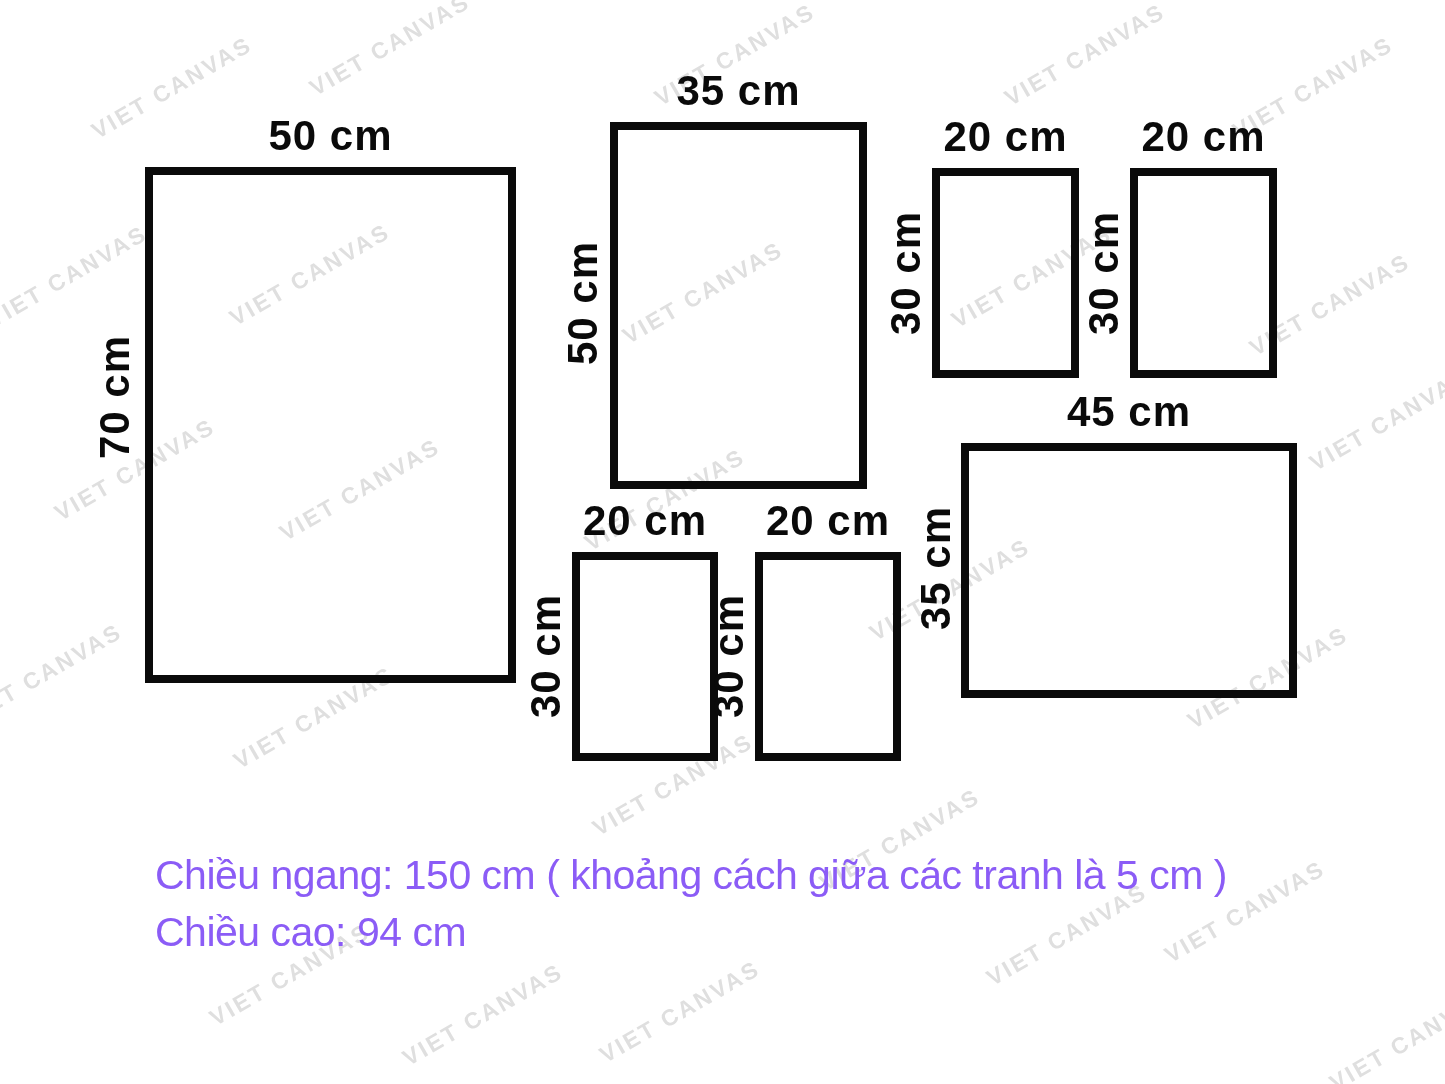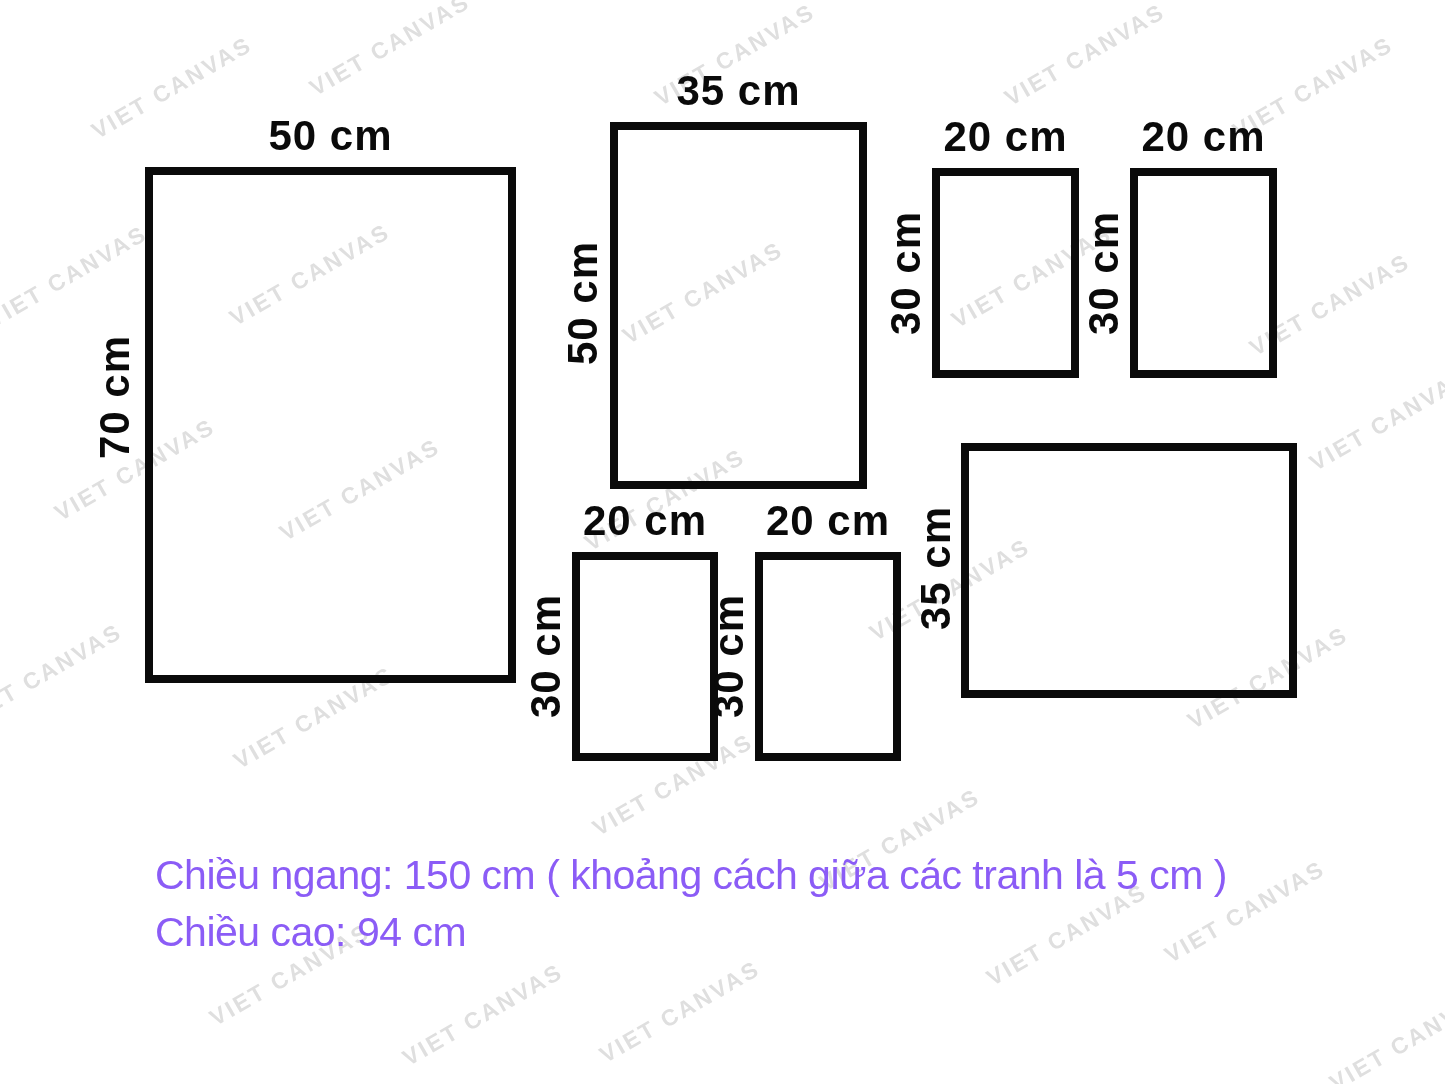--- a/index.html
+++ b/index.html
@@ -119,20 +119,21 @@
 
     <div class="frame" style="left:932px; top:168px; width:147px; height:210px;"></div>
     <div class="dim-top" style="left:932px; top:112px; width:147px;">20 cm</div>
     <div class="dim-side" style="left:906px; top:273px;">30 cm</div>
 
     <div class="frame" style="left:1130px; top:168px; width:147px; height:210px;"></div>
     <div class="dim-top" style="left:1130px; top:112px; width:147px;">20 cm</div>
     <div class="dim-side" style="left:1104px; top:273px;">30 cm</div>
 
     <div class="frame" style="left:961px; top:443px; width:336px; height:255px;"></div>
+    <div class="dim-top" style="left:961px; top:387px; width:336px;">45 cm</div>
     <div class="dim-side" style="left:936px; top:568px;">35 cm</div>
 
     <div class="frame" style="left:572px; top:552px; width:146px; height:209px;"></div>
     <div class="dim-top" style="left:572px; top:496px; width:146px;">20 cm</div>
     <div class="dim-side" style="left:546px; top:656px;">30 cm</div>
 
     <div class="frame" style="left:755px; top:552px; width:146px; height:209px;"></div>
     <div class="dim-top" style="left:755px; top:496px; width:146px;">20 cm</div>
     <div class="dim-side" style="left:729px; top:656px;">30 cm</div>
 

